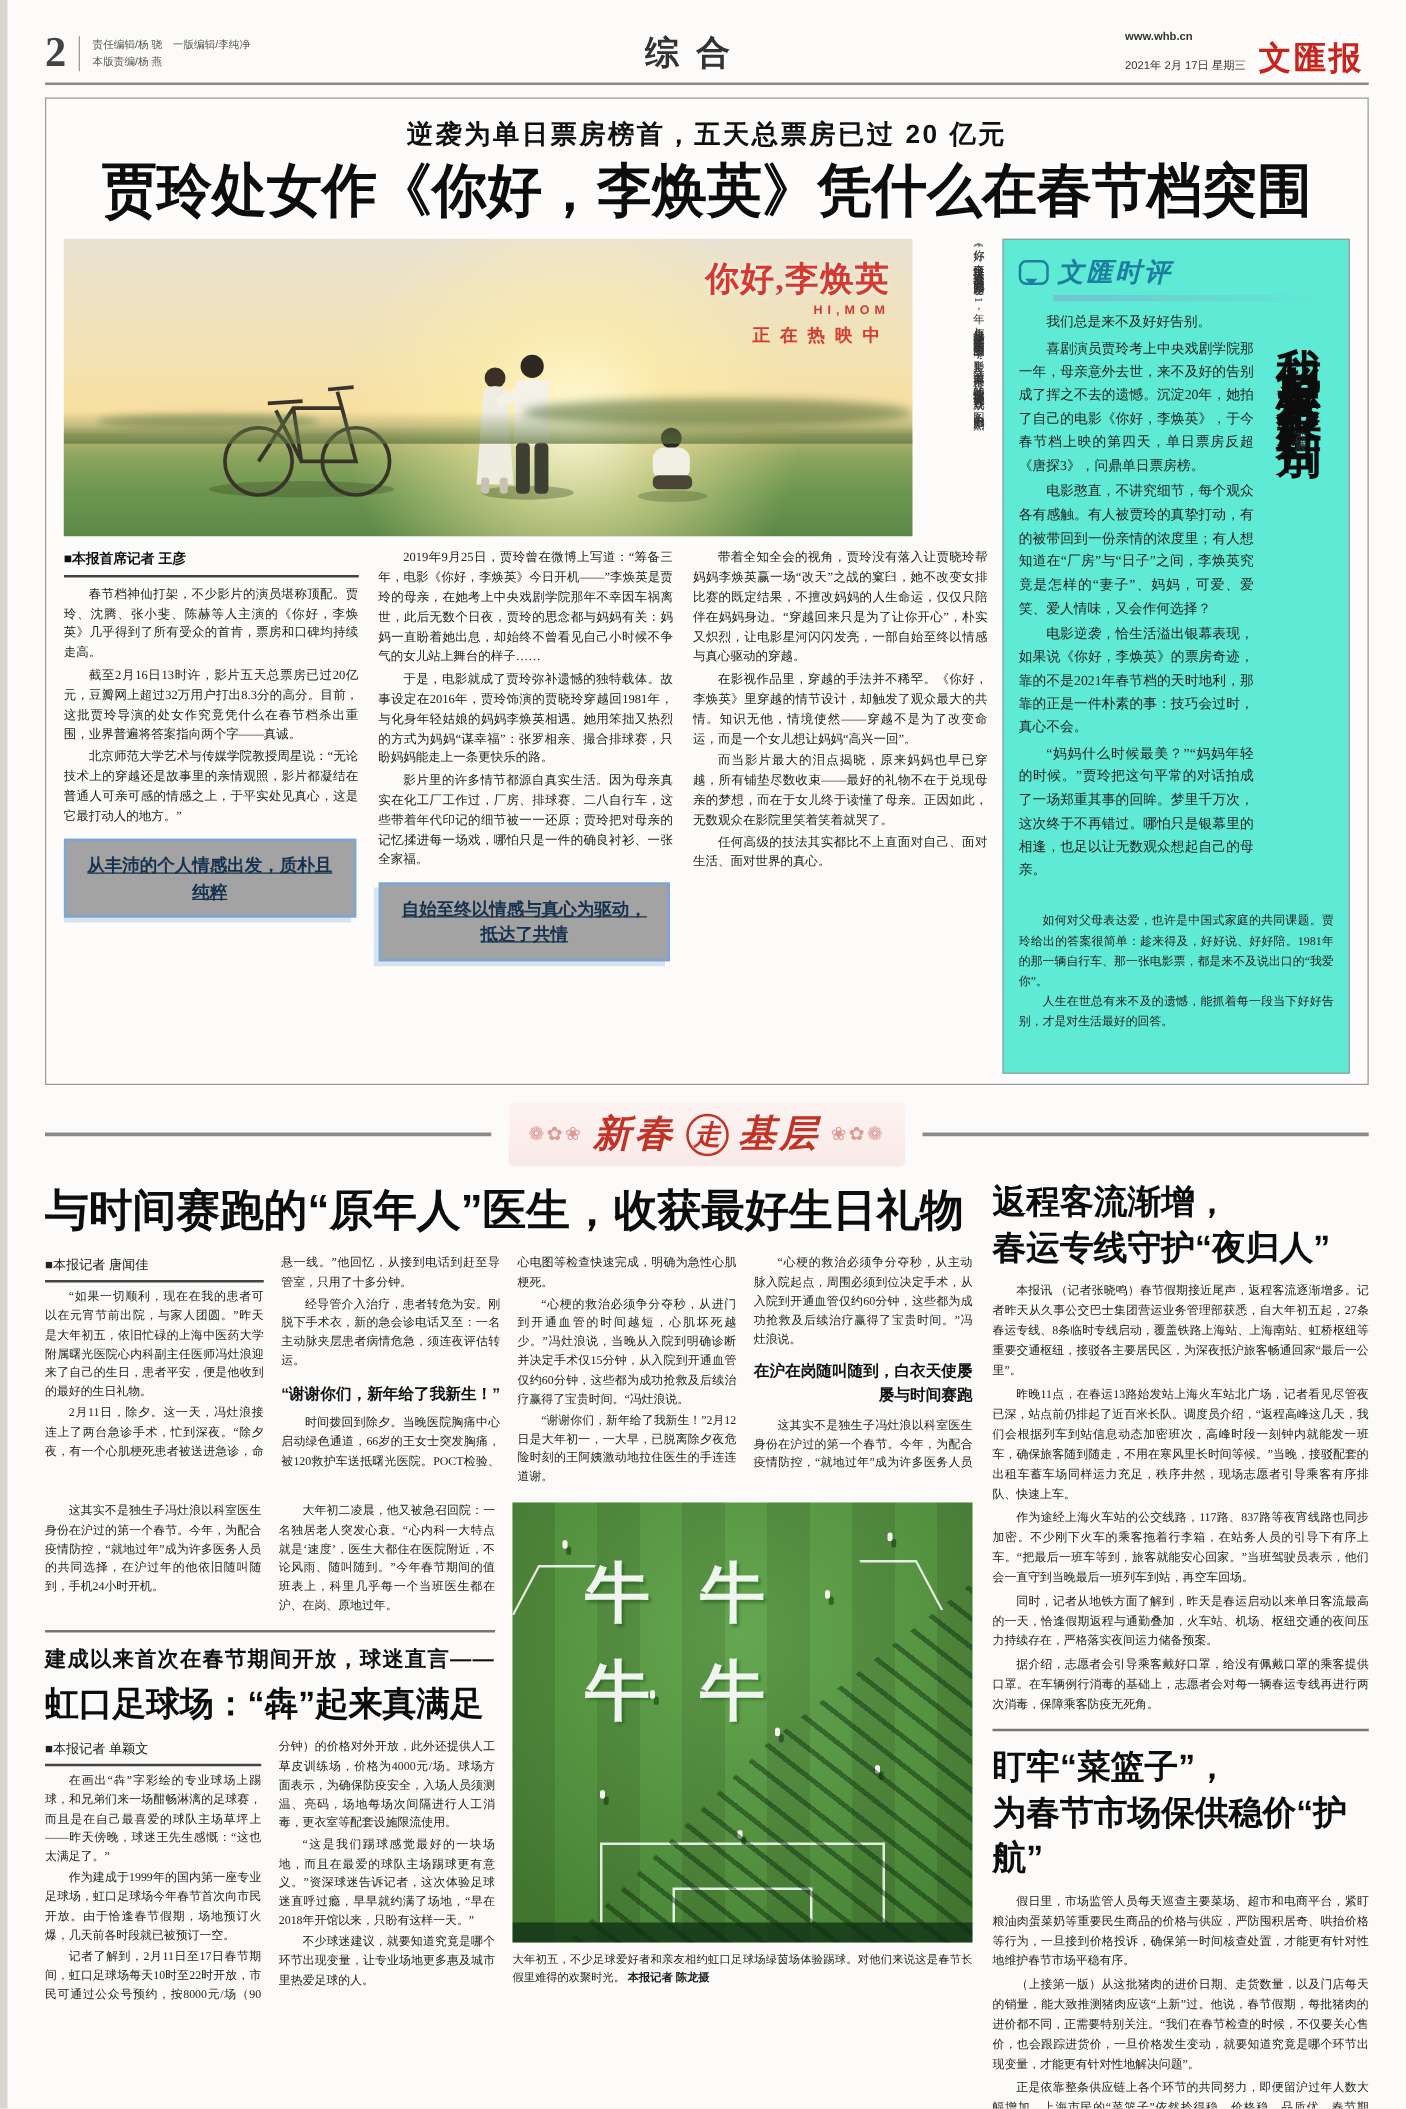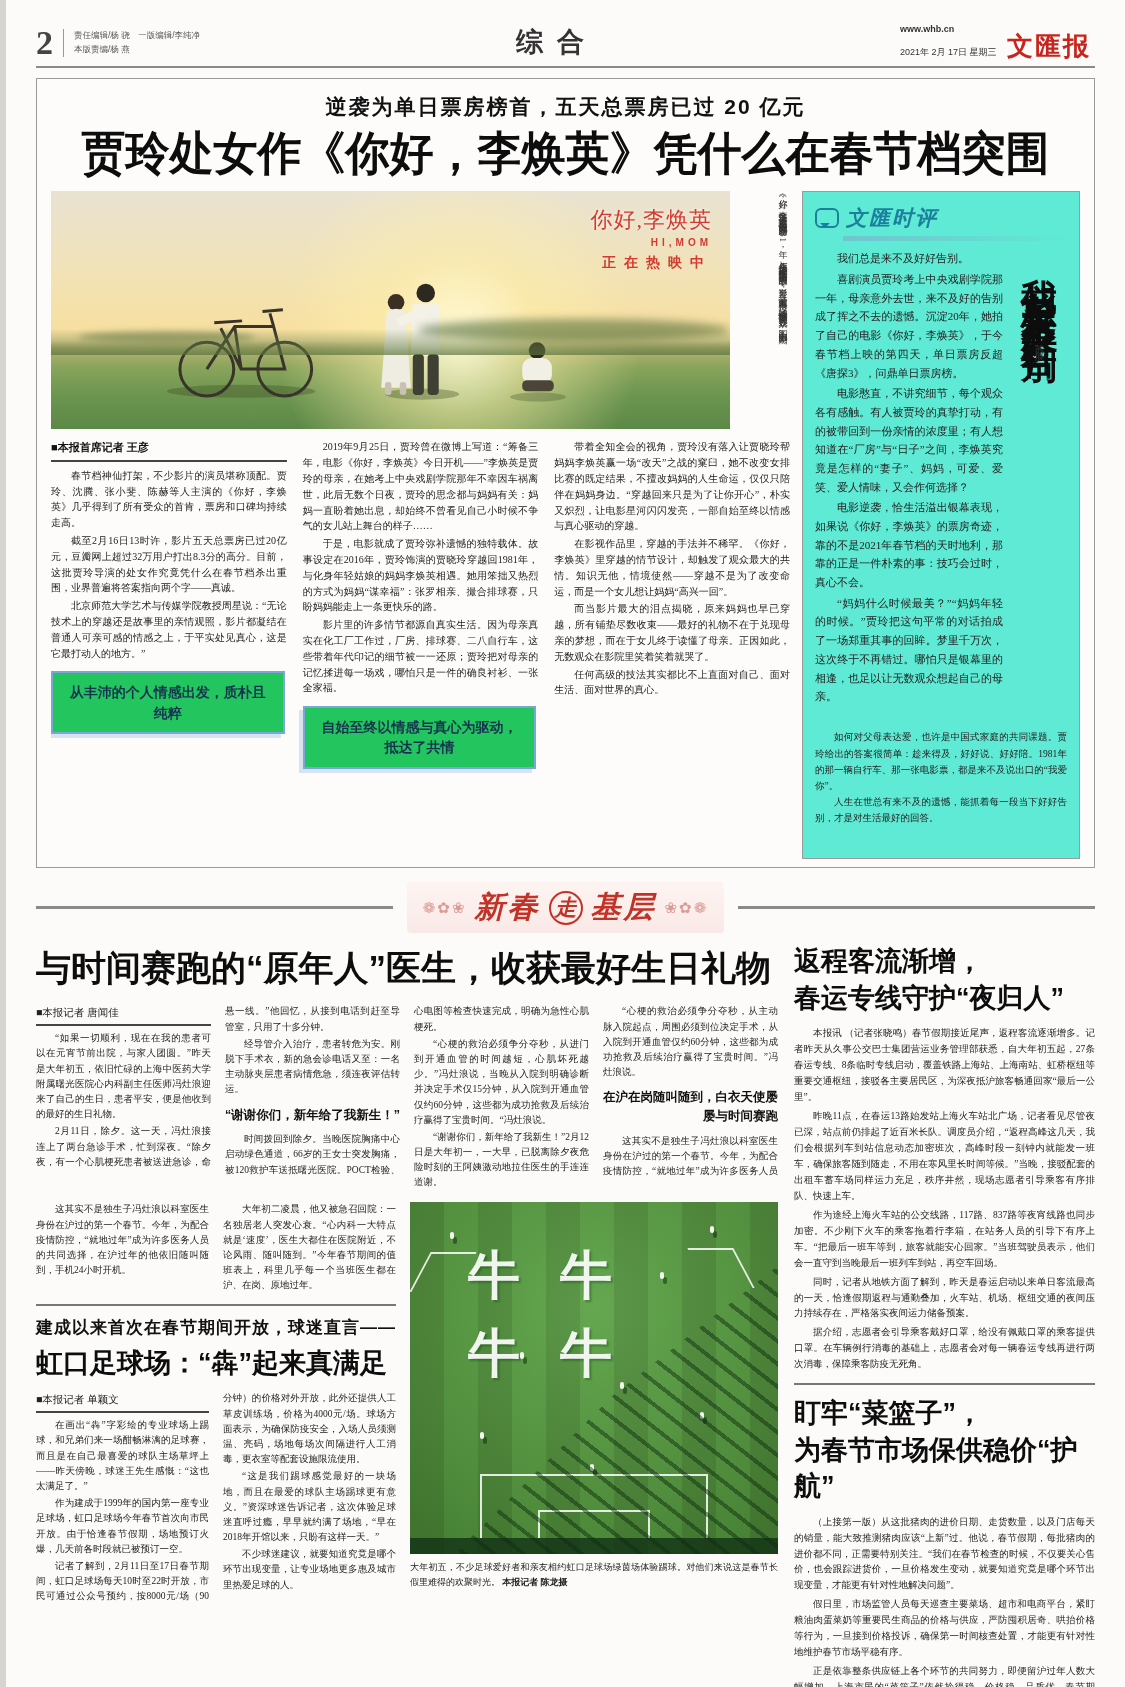--- a/index.html
+++ b/index.html
@@ -38,40 +38,40 @@
               radial-gradient(circle at 60% 62%, rgba(255,252,220,.95) 0%, rgba(255,240,170,.55) 18%, rgba(255,235,160,0) 42%),
               linear-gradient(180deg, #e9e2d2 0%, #f2e2b4 38%, #f7dfa0 58%, #eeda9a 63%,
                               #b6b271 66%, #8aa45c 74%, #6d9650 85%, #5c8847 100%); }
   .poster-horizon { position:absolute; left:0; right:0; top:138px; height:26px;
             background:linear-gradient(180deg, rgba(110,130,70,0) 0%, rgba(100,125,70,.5) 70%, rgba(90,115,60,.7) 100%); }
   .poster-trees { position:absolute; right:0; top:128px; width:46%; height:22px; border-radius:50%;
             background:rgba(70,100,50,.55); filter:blur(4px); }
   .poster-trees2 { position:absolute; left:4%; top:140px; width:26%; height:12px; border-radius:50%;
             background:rgba(75,105,55,.45); filter:blur(3px); }
   .poster-title { position:absolute; top:14px; right:18px; text-align:right; color:#d43a30; }
-  .poster-title .t1 { font-size:22px; font-weight:400; letter-spacing:1px; text-shadow:0 0 4px rgba(255,255,255,.8); }
+  .poster-title .t1 { font-size:27px; font-weight:700; letter-spacing:1px; text-shadow:0 0 4px rgba(255,255,255,.8); }
   .poster-title .t2 { font-size:10px; font-weight:bold; letter-spacing:4px; margin-top:2px;
                       font-family:"Liberation Sans", sans-serif; }
   .poster-title .t3 { font-size:14px; letter-spacing:8px; margin-top:6px; font-weight:bold; }
   .poster svg { position:absolute; inset:0; }
 
   
   .photo-caption-v { width:52px; writing-mode:vertical-rl; font-size:9px; color:#333; line-height:1.75;
                      height:238px; letter-spacing:1px; }
 
   
   .lead-byline { font-size:11px; font-weight:bold; color:#111; border-bottom:2px solid #444;
                  padding-bottom:3px; margin-bottom:6px; font-family:"Liberation Sans", sans-serif; }
   .lead-cols { margin-top:10px; column-count:3; column-gap:16px; height:420px; overflow:hidden;
                font-size:10px; line-height:1.58; text-align:justify; color:#222; }
   .lead-cols p, .rail p, .doc-cols p, .cont-cols p, .stadium-cols p { text-indent:2em; margin-bottom:2px; }
   .callout { border:2px solid #7aa7d6; box-shadow:-4px 4px 0 rgba(130,170,215,.30);
              padding:9px 10px; margin:10px 2px 10px 0; font-weight:bold; font-size:14px; line-height:1.45;
              color:#17324f; text-align:center; break-inside:avoid; text-indent:0;
-             font-family:"Liberation Sans", sans-serif; background:#22c55e; }
+             font-family:"Liberation Sans", sans-serif; background:#a3a3a3;text-decoration:underline; }
 
   
   .commentary { width:278px; border:1px solid #9a9a9a; padding:12px 12px 8px 12px; background:#5eead4; }
   .comm-logo { display:flex; align-items:center; gap:7px; margin-bottom:4px; }
   .bubble-icon { width:24px; height:20px; border:2.5px solid #1d7f9e; border-radius:6px; position:relative; }
   .bubble-icon::after { content:""; position:absolute; left:3px; bottom:-7px; width:0; height:0;
                         border:5px solid transparent; border-top-color:#1d7f9e; }
   .comm-logo-text { font-size:21px; font-weight:bold; font-style:italic; color:#1d7f9e; letter-spacing:2px; }
   .comm-swash { height:5px; background:linear-gradient(90deg, rgba(120,180,205,.7), rgba(120,180,205,0)); margin:0 0 8px 28px; }
   .comm-row { display:flex; gap:8px; }
@@ -381,21 +381,21 @@
             <p>据介绍，志愿者会引导乘客戴好口罩，给没有佩戴口罩的乘客提供口罩。在车辆例行消毒的基础上，志愿者会对每一辆春运专线再进行两次消毒，保障乘客防疫无死角。</p>
           </div>
       </div>
       <div class="sect-rule"></div>
       <div>
         <h3 class="rail-headline">
           <span>盯牢“菜篮子”，</span><br>
           <span>为春节市场保供稳价“护航”</span>
         </h3>
         <div>
+            <p>假日里，市场监管人员每天巡查主要菜场、超市和电商平台，紧盯粮油肉蛋菜奶等重要民生商品的价格与供应，严防囤积居奇、哄抬价格等行为，一旦接到价格投诉，确保第一时间核查处置，才能更有针对性地维护春节市场平稳有序。</p>
             <p>（上接第一版）从这批猪肉的进价日期、走货数量，以及门店每天的销量，能大致推测猪肉应该“上新”过。他说，春节假期，每批猪肉的进价都不同，正需要特别关注。“我们在春节检查的时候，不仅要关心售价，也会跟踪进货价，一旦价格发生变动，就要知道究竟是哪个环节出现变量，才能更有针对性地解决问题”。</p>
-            <p>假日里，市场监管人员每天巡查主要菜场、超市和电商平台，紧盯粮油肉蛋菜奶等重要民生商品的价格与供应，严防囤积居奇、哄抬价格等行为，一旦接到价格投诉，确保第一时间核查处置，才能更有针对性地维护春节市场平稳有序。</p>
             <p>正是依靠整条供应链上各个环节的共同努力，即便留沪过年人数大幅增加，上海市民的“菜篮子”依然拎得稳、价格稳、品质优。春节期间，全市蔬菜批发均价与节前基本持平，猪肉、水产等货源充足，秩序良好。</p>
           </div>
       </div>
     </div>
   </div>
 
 </div>
 
 </body></html>

